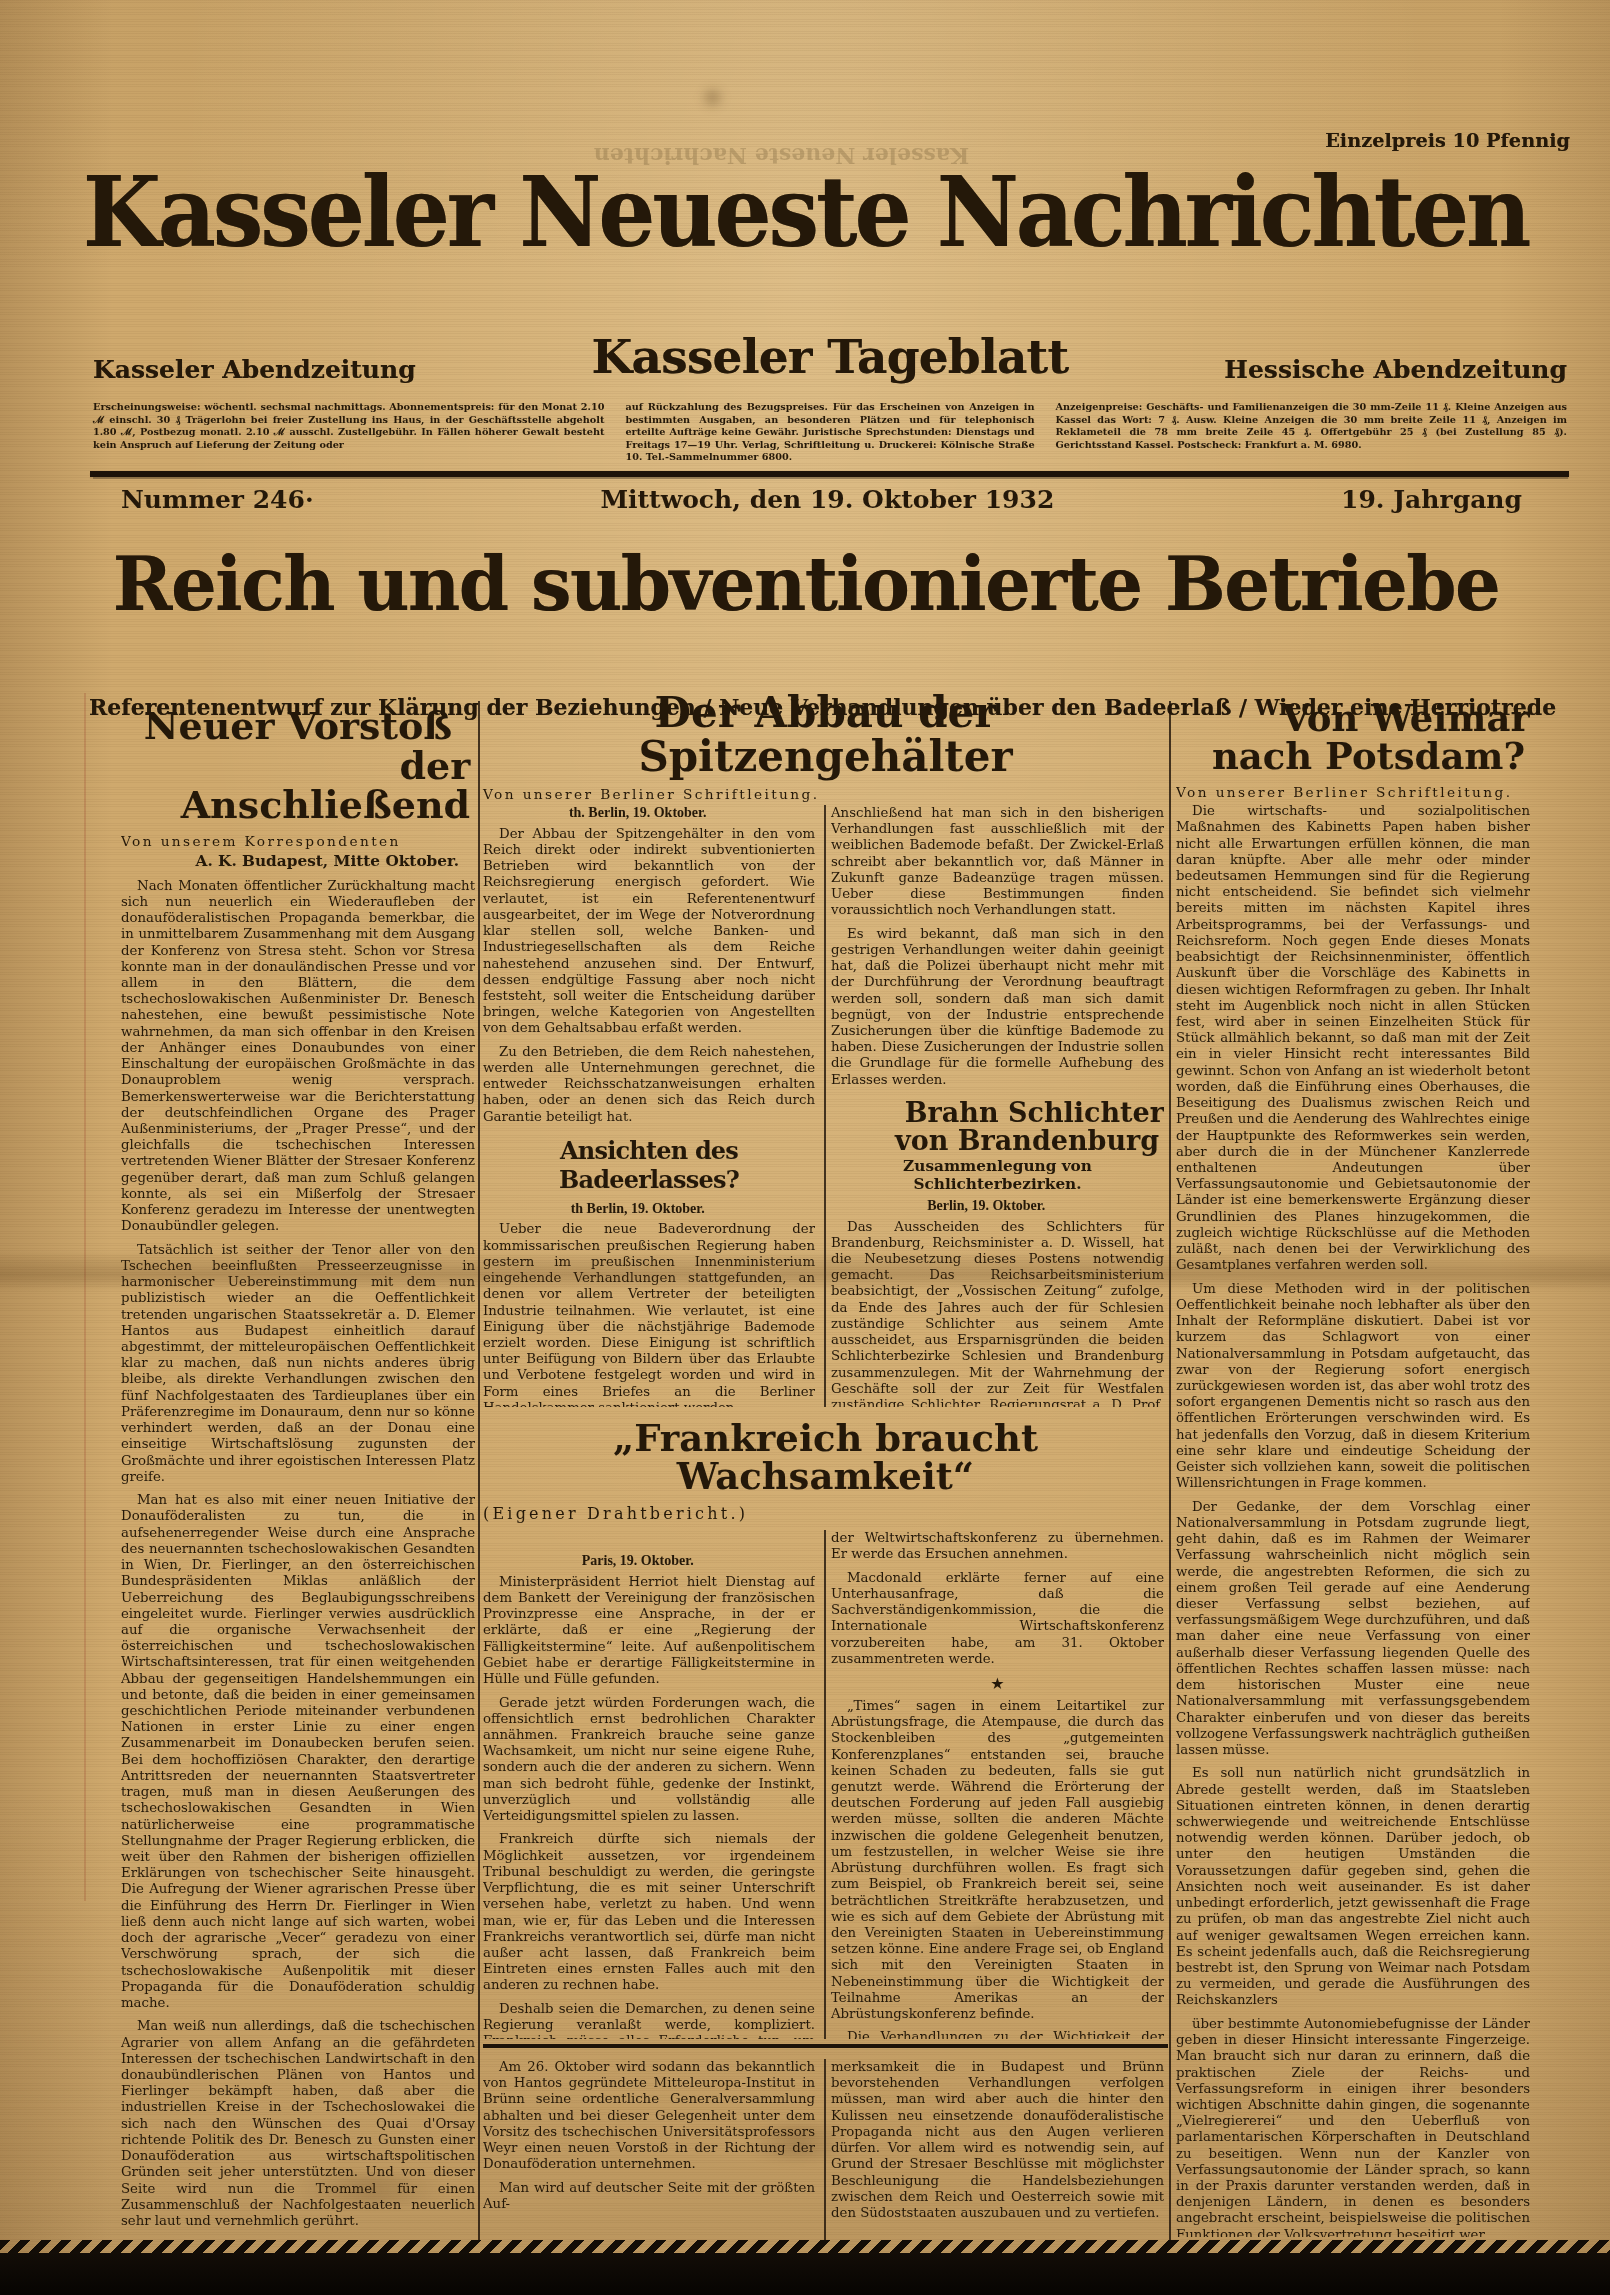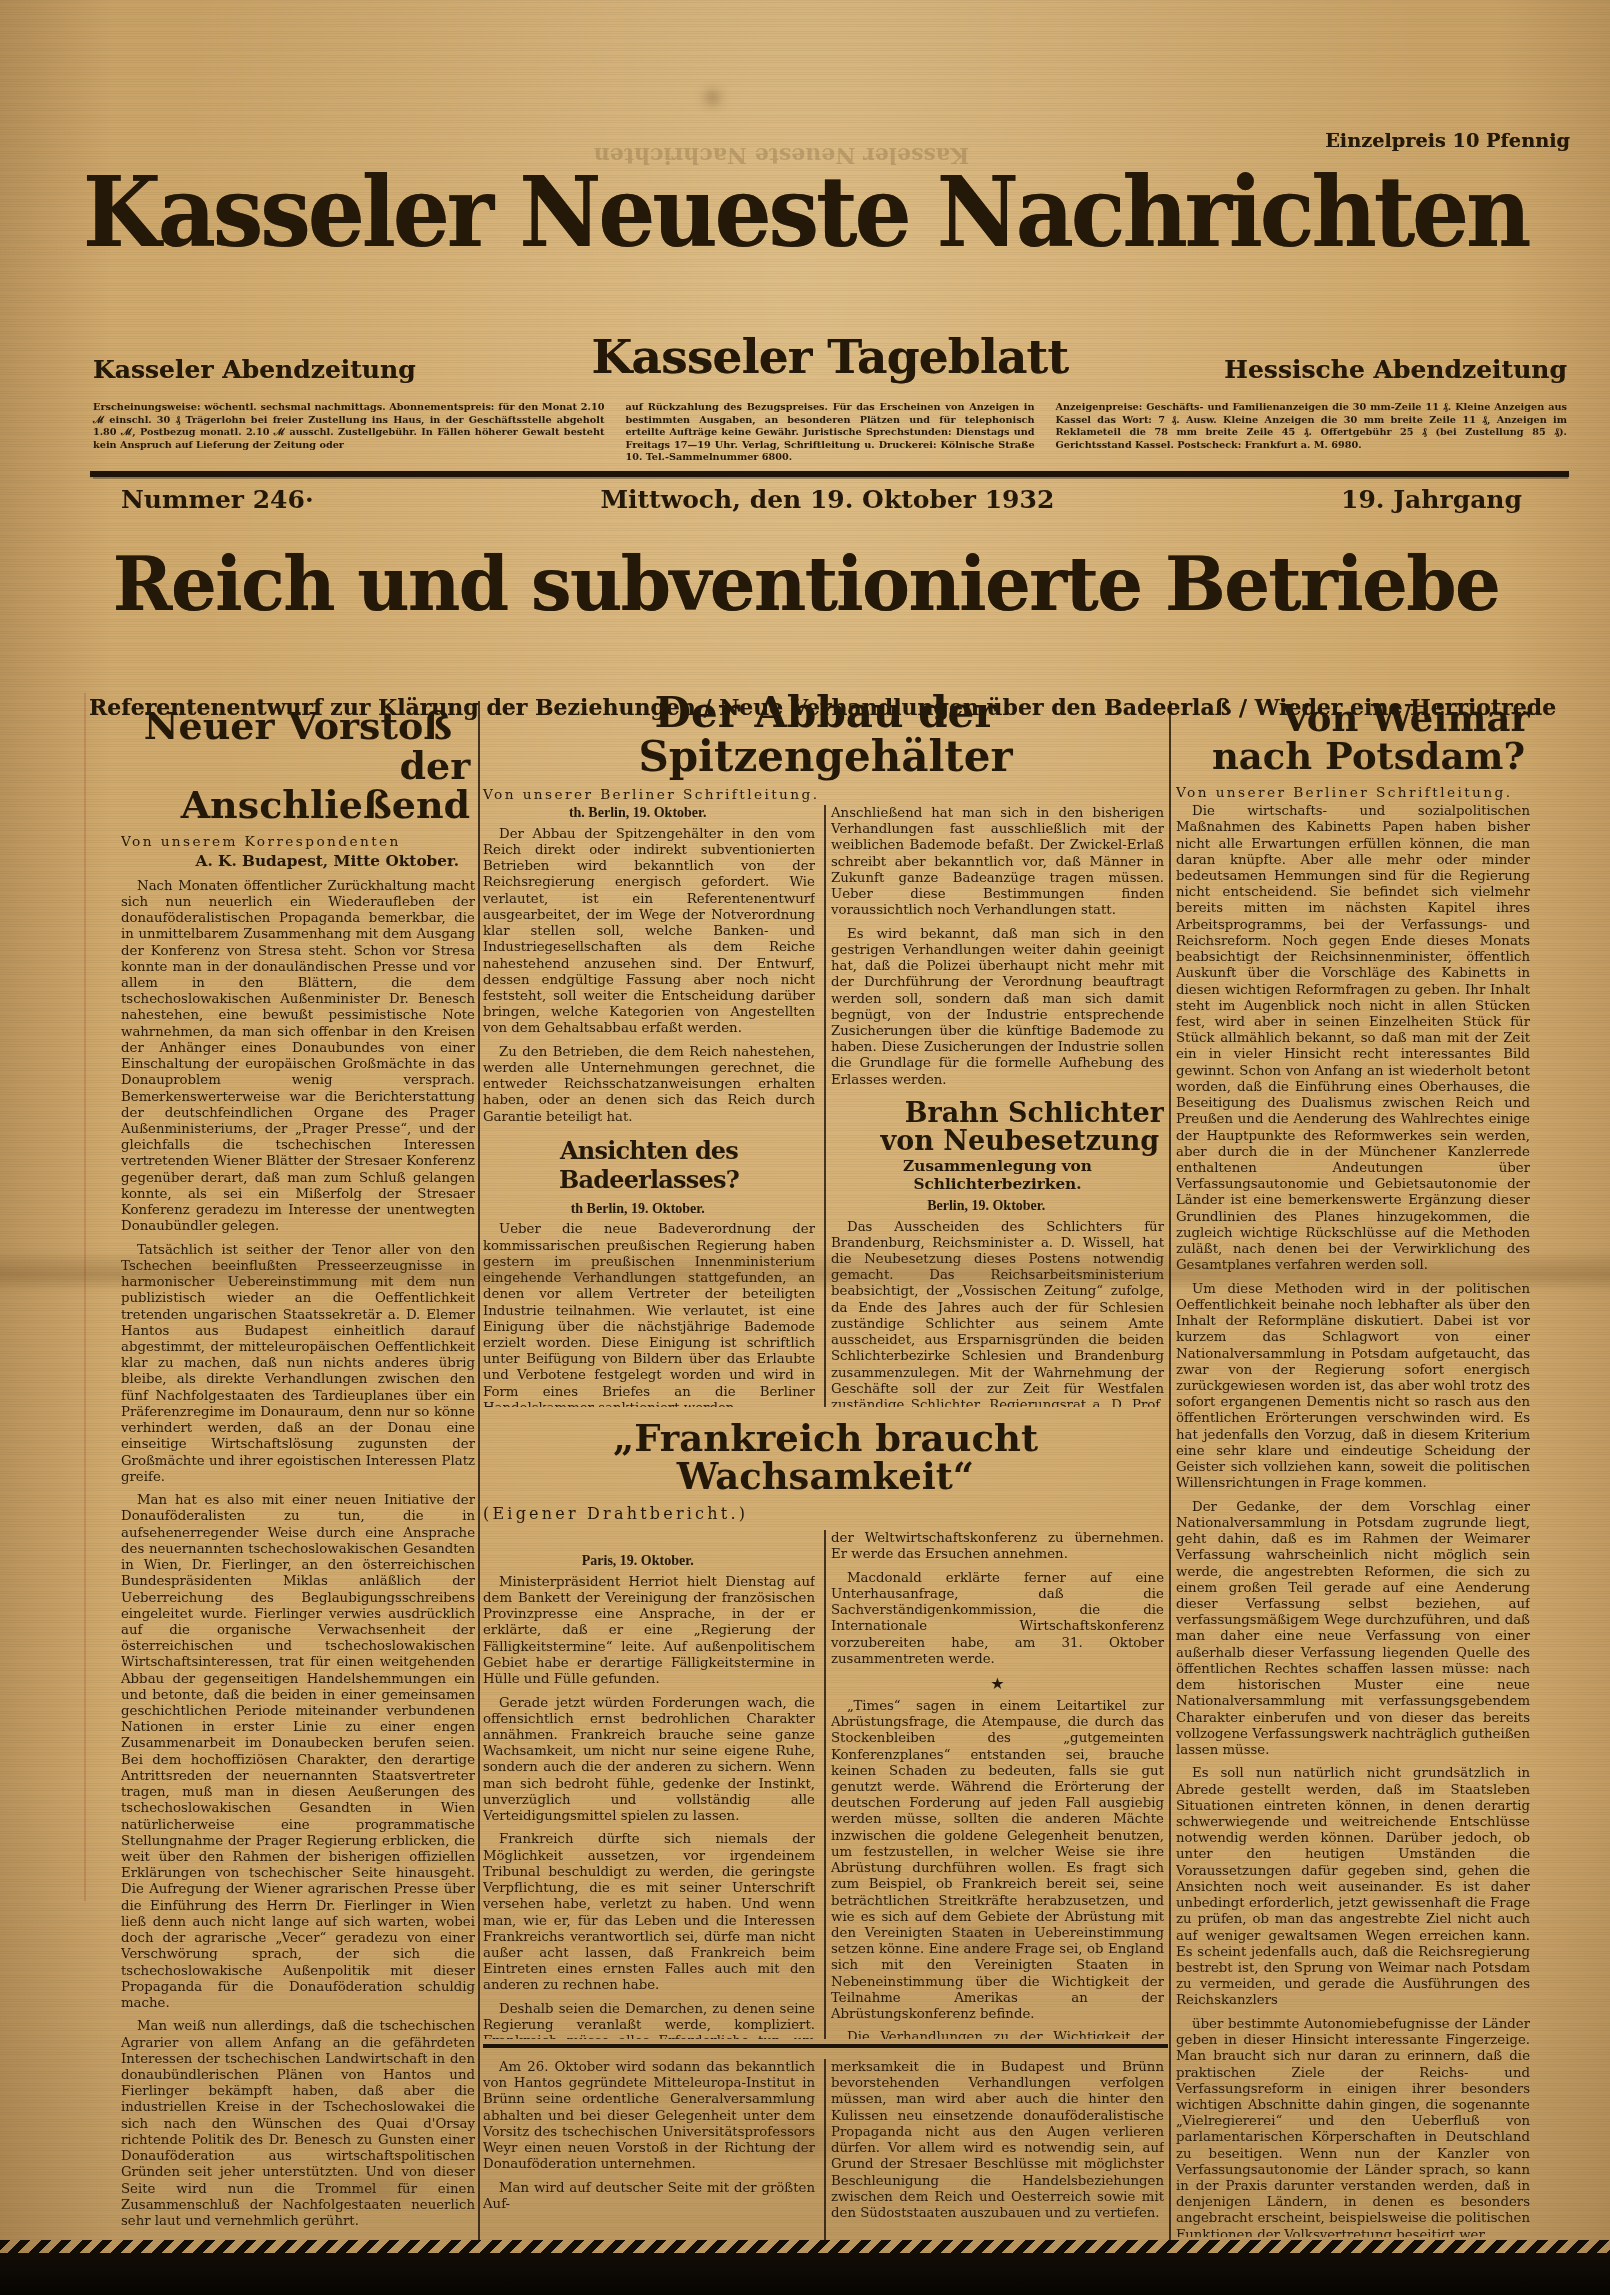--- a/index.html
+++ b/index.html
@@ -149,21 +149,21 @@
     <div class="dl">th Berlin, 19. Oktober.</div>
     <p class="body">Ueber die neue Badeverordnung der kommissarischen preußischen Regierung haben gestern im preußischen Innenministerium eingehende Verhandlungen stattgefunden, an denen vor allem Vertreter der beteiligten Industrie teilnahmen. Wie verlautet, ist eine Einigung über die nächstjährige Bademode erzielt worden. Diese Einigung ist schriftlich unter Beifügung von Bildern über das Erlaubte und Verbotene festgelegt worden und wird in Form eines Briefes an die Berliner Handelskammer sanktioniert werden.</p>
 
   </div>
 
   <div id="mid-right-top" class="abs col">
     <p class="body" style="text-indent:0;">Anschließend hat man sich in den bisherigen Verhandlungen fast ausschließlich mit der weiblichen Bademode befaßt. Der Zwickel-Erlaß schreibt aber bekanntlich vor, daß Männer in Zukunft ganze Badeanzüge tragen müssen. Ueber diese Bestimmungen finden voraussichtlich noch Verhandlungen statt.</p>
     <p class="body">Es wird bekannt, daß man sich in den gestrigen Verhandlungen weiter dahin geeinigt hat, daß die Polizei überhaupt nicht mehr mit der Durchführung der Verordnung beauftragt werden soll, sondern daß man sich damit begnügt, von der Industrie entsprechende Zusicherungen über die künftige Bademode zu haben. Diese Zusicherungen der Industrie sollen die Grundlage für die formelle Aufhebung des Erlasses werden.</p>
     <h4 class="h-art brahn-h" style="margin-top:11.3px;">
       <span class="h-line-l">Brahn Schlichter</span>
-      <span class="h-line-r">von Neubesetzung</span>
+      <span class="h-line-r">von Brandenburg</span>
     </h4>
     <div class="subsec">Zusammenlegung von Schlichterbezirken.</div>
     <div class="dl">Berlin, 19. Oktober.</div>
     <p class="body">Das Ausscheiden des Schlichters für Brandenburg, Reichsminister a. D. Wissell, hat die Neubesetzung dieses Postens notwendig gemacht. Das Reichsarbeitsministerium beabsichtigt, der „Vossischen Zeitung“ zufolge, da Ende des Jahres auch der für Schlesien zuständige Schlichter aus seinem Amte ausscheidet, aus Ersparnisgründen die beiden Schlichterbezirke Schlesien und Brandenburg zusammenzulegen. Mit der Wahrnehmung der Geschäfte soll der zur Zeit für Westfalen zuständige Schlichter, Regierungsrat a. D. Prof. Dr. Brahn, betraut werden.</p>
 
   </div>
 
   <div id="frank-header" class="abs">
     <h3 class="h-art">„Frankreich braucht Wachsamkeit“</h3>
     <div class="byline">(Eigener Drahtbericht.)</div>

